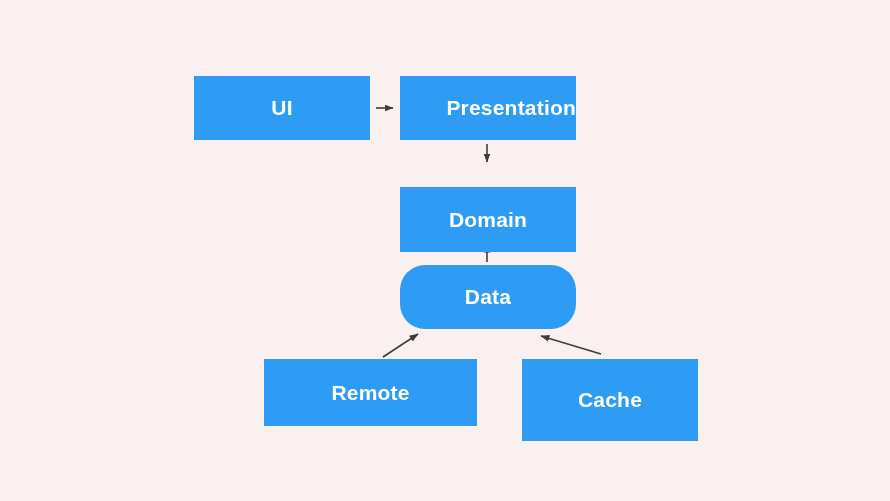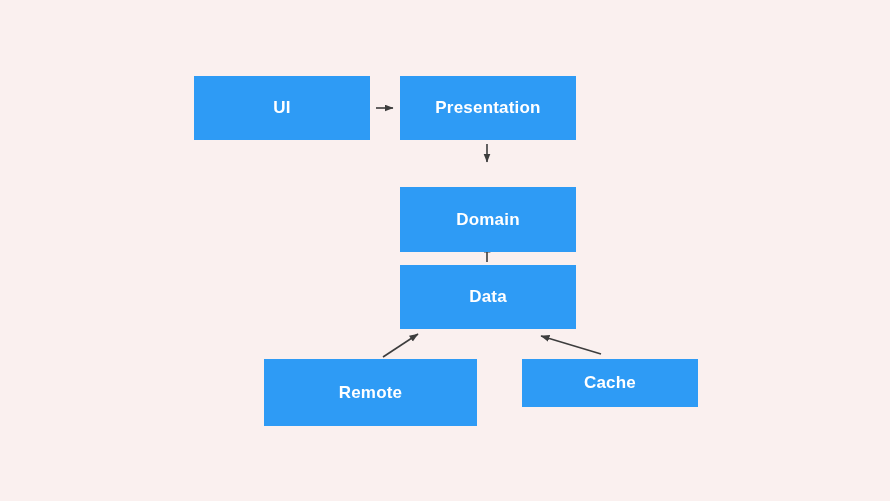--- a/index.html
+++ b/index.html
@@ -19,30 +19,30 @@
     background: var(--background);
     overflow: hidden;
   }
   .node {
     position: absolute;
     background: var(--node-fill);
     color: var(--node-text);
     display: flex;
     align-items: center;
     justify-content: center;
-    font-size: 17px;
+    font-size: 21px;
     font-weight: bold;
     letter-spacing: 0.2px;
   }
   .node-ui           { left: 194px; top: 76px;  width: 176px; height: 64px; }
-  .node-presentation { left: 400px; top: 76px;  width: 176px; height: 64px; }
+  .node-presentation { left: 400px; top: 76px;  width: 176px; height: 64px; justify-content: flex-end; }
   .node-domain       { left: 400px; top: 171px; width: 176px; height: 65px; margin-top: 16px; }
-  .node-data         { left: 400px; top: 265px; width: 176px; height: 64px; }
+  .node-data         { left: 400px; top: 265px; width: 176px; height: 64px; border-radius: 25px; }
   .node-remote       { left: 264px; top: 359px; width: 213px; height: 67px; }
-  .node-cache        { left: 522px; top: 359px; width: 176px; height: 48px; text-align: center; }
+  .node-cache        { left: 522px; top: 359px; width: 176px; height: 82px; text-align: center; }
   .edges {
     position: absolute;
     left: 0; top: 0;
     width: 890px; height: 501px;
     pointer-events: none;
   }
   .edge {
     stroke: var(--arrow);
     stroke-width: 1.6;
     fill: none;

